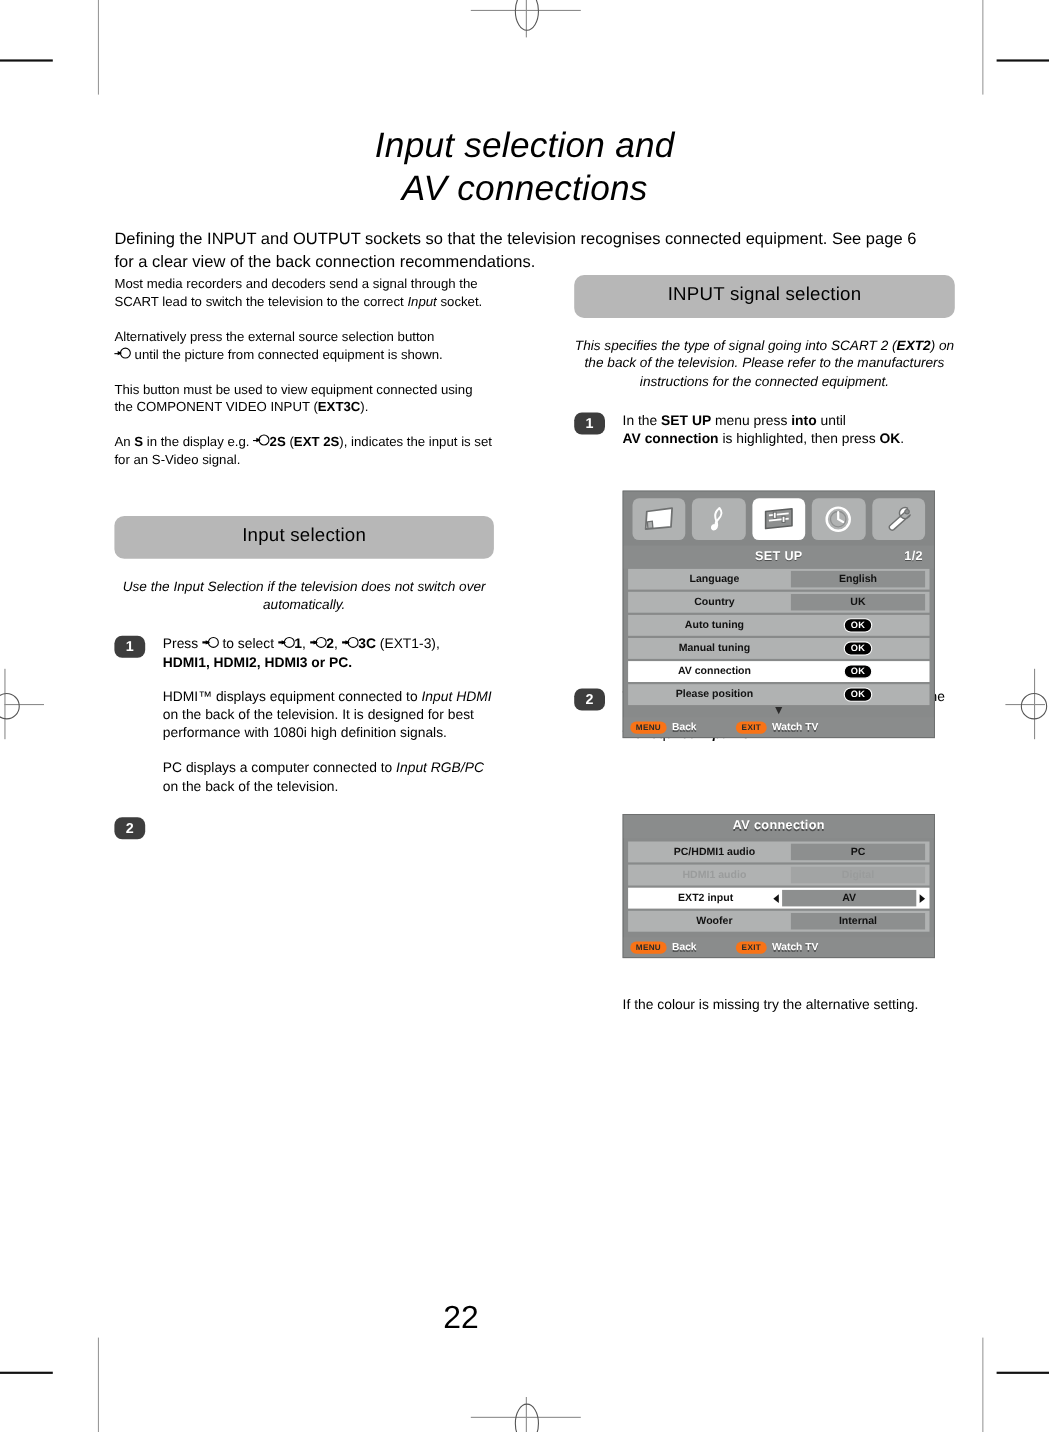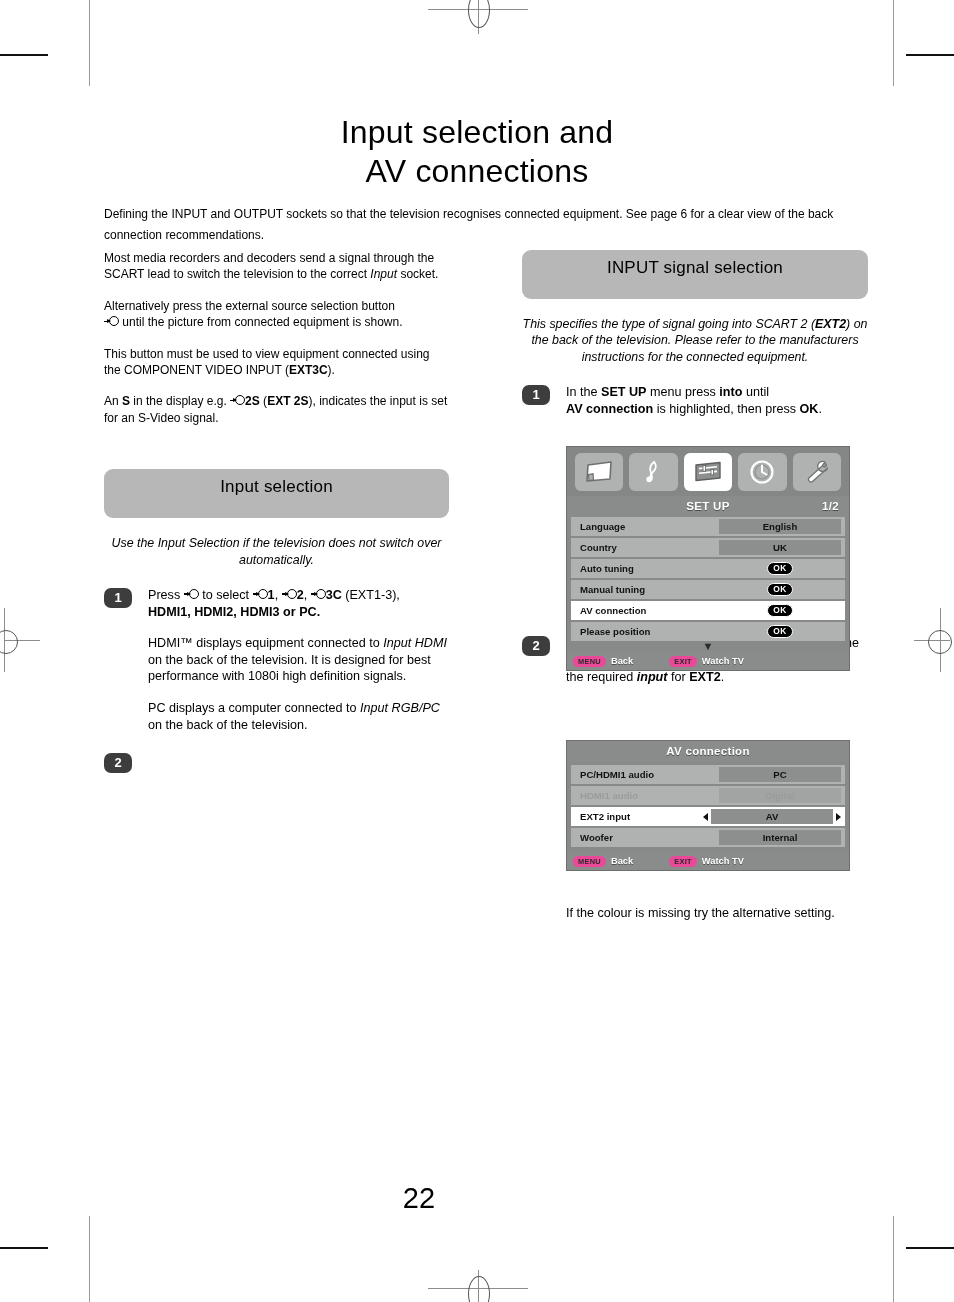--- a/index.html
+++ b/index.html
@@ -51,48 +51,49 @@
   .page { position: absolute; left: 0; top: 0; width: 954px; height: 1302px; }
 
   .doc-title {
     position: absolute;
     top: 92px; left: 0; width: 954px;
     text-align: center;
     font-size: 32px;
     line-height: 39px;
     font-weight: 400;
     letter-spacing: .2px;
+    font-style: italic;
   }
   .doc-title .l2 { display: block; }
 
   .intro {
     position: absolute;
     top: 192px; left: 104px; width: 742px;
-    font-size: 12px;
+    font-size: 15px;
     line-height: 21px;
   }
 
   .col-left  { position: absolute; top: 250px; left: 104px;  width: 345px; }
   .col-right { position: absolute; top: 250px; left: 522px; width: 346px; }
 
   .para {
     font-size: 12px;
     line-height: 16.4px;
     margin: 0 0 15px 0;
   }
   i, em { font-style: italic; }
   b, strong { font-weight: bold; }
 
   
   .banner {
     background: #b7b7b7;
     border-radius: 9px;
     text-align: center;
     font-size: 17px;
-    padding: 8px 0 21px 0;
+    padding: 8px 0 11px 0;
     letter-spacing: .2px;
   }
 
   .caption-italic {
     font-size: 12.4px;
     line-height: 16.4px;
     font-style: italic;
     text-align: center;
     margin: 17px 0 0 0;
   }
@@ -186,21 +187,21 @@
     display: flex;
     align-items: center;
     height: 19px;
     margin-bottom: 2px;
     background: #b0b2b2;
     color: #111;
     font-size: 9.6px;
     font-weight: bold;
     box-sizing: border-box;
   }
-  .osd-row .lbl { flex: 1 1 auto; padding-left: 9px; text-align: left; }
+  .osd-row .lbl { flex: 1 1 auto; padding-left: 9px; text-align: center; }
   .osd-row .val {
     width: 122px;
     text-align: center;
     background: #8d8f8f;
     height: 15px;
     line-height: 15px;
     margin-right: 4px;
     color: #111;
   }
   .osd-row .val-plain {
@@ -244,21 +245,21 @@
     background: #8a8c8c;
     height: 18px;
     padding-left: 6px;
     font-size: 9.3px;
     font-weight: bold;
     color: #fff;
     text-shadow: 0 1px 0 rgba(0,0,0,.4);
   }
   .keycap {
     display: inline-block;
-    background: #ec4899;
+    background: #f97316;
     color: #2a2a2a;
     border-radius: 7px;
     font-size: 7.4px;
     font-weight: bold;
     padding: 1px 5px 1px 5px;
     letter-spacing: .3px;
     text-shadow: none;
     margin-right: 5px;
   }
   .osd-footer .gap { width: 36px; }

